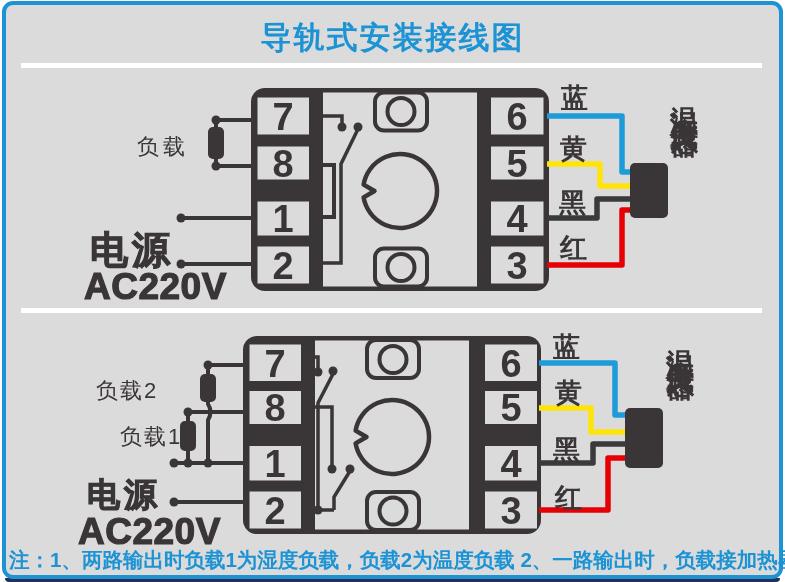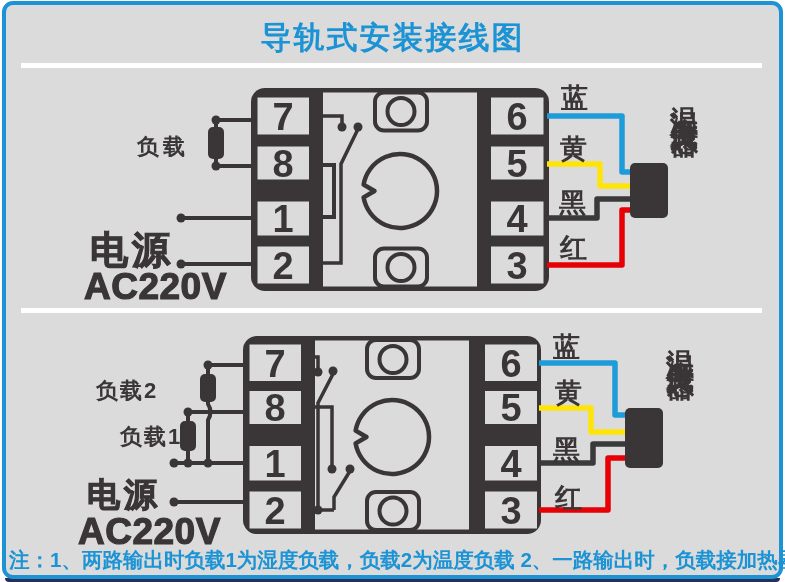--- a/index.html
+++ b/index.html
@@ -8,21 +8,21 @@
   .frame{position:absolute;left:2px;top:1px;right:2px;bottom:3px;
          border:4px solid var(--accent_blue,#1b93d4);border-radius:11px;
          background:var(--background,#dbdbdb);box-sizing:border-box;}
   .bottom-shadow{position:absolute;left:5px;right:5px;bottom:0;height:4px;
          background:#243055;border-radius:0 0 9px 9px;}
   .divider{position:absolute;left:21px;width:741px;height:5px;background:#ffffff;}
   .txt{position:absolute;color:var(--device_dark,#3a3537);white-space:nowrap;line-height:1.05;}
   .title{left:0;right:0;top:22px;text-align:center;font-size:31px;font-weight:bold;
          letter-spacing:2px;color:var(--accent_blue,#1b93d4);}
   .note{left:9px;top:549px;font-size:20.5px;font-weight:bold;color:var(--accent_blue,#1b93d4);}
-  .cjk-label{font-size:22px;font-weight:bold;letter-spacing:4px;}
+  .cjk-label{font-size:22px;font-weight:normal;letter-spacing:4px;}
   .wire-label{font-size:27px;font-weight:bold;}
   .power{font-weight:bold;-webkit-text-stroke:1px var(--device_dark,#3a3537);letter-spacing:4px;}
   .volt{font-weight:bold;font-size:37px;-webkit-text-stroke:1.2px var(--device_dark,#3a3537);letter-spacing:0.5px;}
   .sensor-label{font-size:28px;font-weight:bold;writing-mode:vertical-rl;text-orientation:upright;
                 letter-spacing:5px;white-space:normal;}
   svg{position:absolute;left:0;top:0;}
   .tnum{font-family:"Liberation Sans","DejaVu Sans",sans-serif;font-size:38px;font-weight:bold;
         fill:var(--device_dark,#3a3537);text-anchor:middle;}
   .dark{fill:var(--device_dark,#3a3537);}
   .panel{fill:var(--background,#dbdbdb);}

